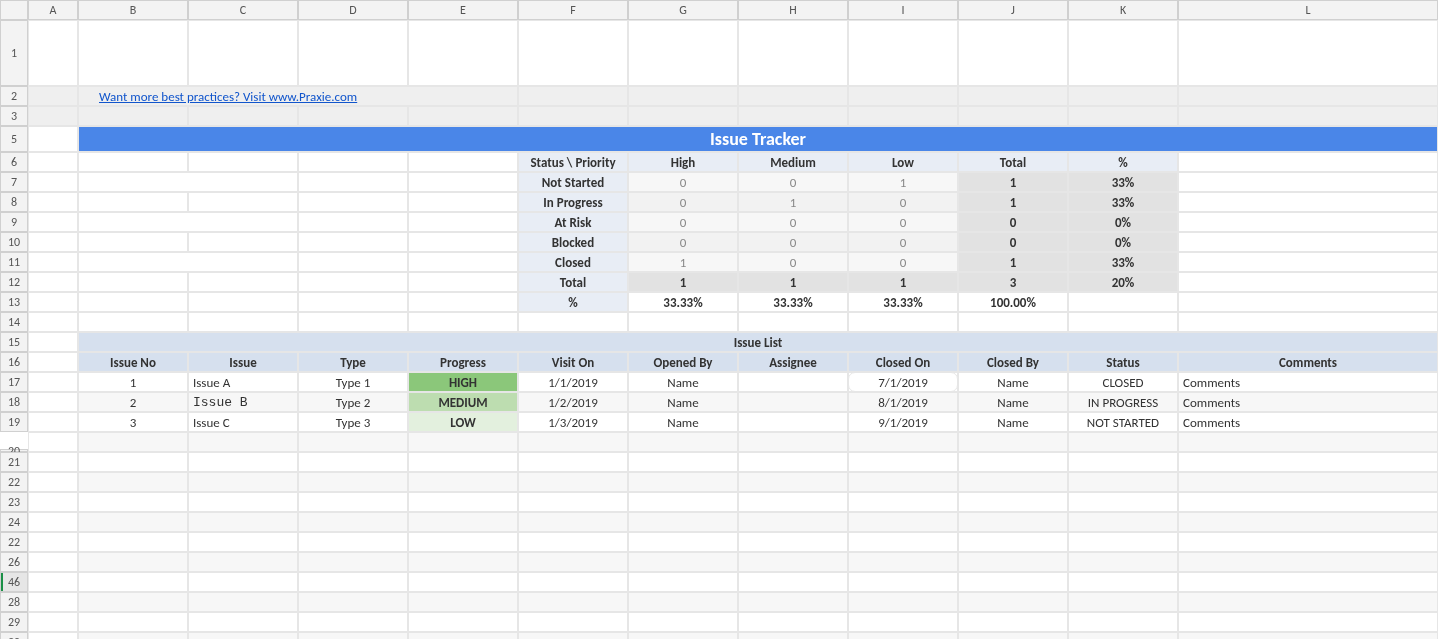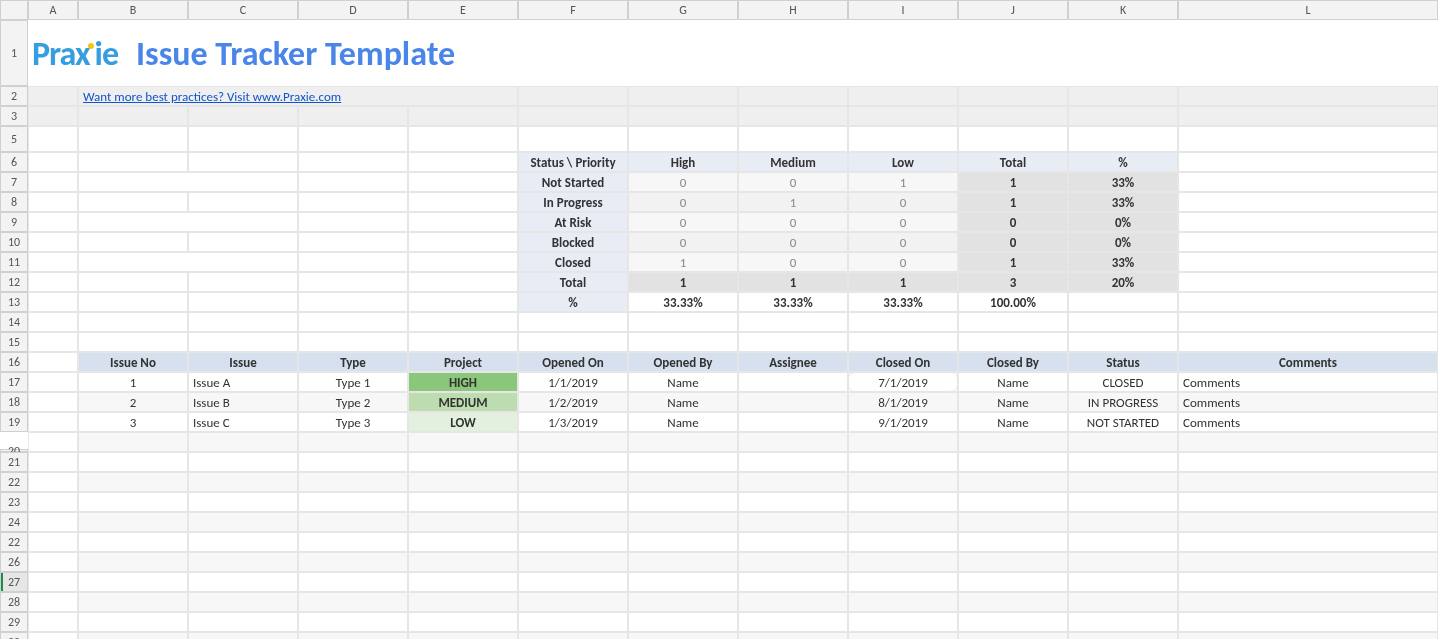--- a/index.html
+++ b/index.html
@@ -41,21 +41,21 @@
   .merged { position: relative; z-index: 1; }
   
   .titlebar {
     display: flex; align-items: center; gap: 18px;
     font-weight: 700;
   }
   .logo-prax { color: #359de0; font-size: 34px; font-weight: 800; letter-spacing: -1px; display:flex; align-items:center; }
   .logo-prax .dot { width:6px;height:6px;border-radius:50%;background:#f5c518;display:inline-block;margin:0 1px 14px -2px;}
   .title-text { color: #4a86e8; font-size: 34px; font-weight: 700; }
   .greyrow { background: #efefef; }
-  .link { color: #1155cc; text-decoration: underline; cursor: pointer; }
+  .link { color: #1155cc; text-decoration: underline; cursor: pointer; margin-left: 16px; }
   .bluehdr {
     background: #4a86e8; color: #fff; font-weight: 700; font-size: 18px;
     justify-content: center;
   }
   .softhdr { background: #d6e0ee; justify-content: center; }
   .softhdr2 { background: #e8edf5; justify-content: center; font-weight:600;}
   .ltgrey { background: #f7f7f7; justify-content: center; color:#888;}
   .ltgrey2 { background: #f2f2f2; justify-content: center; color:#888;}
   .dkgrey { background: #e2e2e2; justify-content: center; font-weight:700; color:#333;}
   .boldc { font-weight:700; justify-content:center; color:#333;}
@@ -406,21 +406,21 @@
     <div class="cell blank" style="grid-area: 26 / 4;"></div>
     <div class="cell blank" style="grid-area: 26 / 5;"></div>
     <div class="cell blank" style="grid-area: 26 / 6;"></div>
     <div class="cell blank" style="grid-area: 26 / 7;"></div>
     <div class="cell blank" style="grid-area: 26 / 8;"></div>
     <div class="cell blank" style="grid-area: 26 / 9;"></div>
     <div class="cell blank" style="grid-area: 26 / 10;"></div>
     <div class="cell blank" style="grid-area: 26 / 11;"></div>
     <div class="cell blank" style="grid-area: 26 / 12;"></div>
     <div class="cell blank" style="grid-area: 26 / 13;"></div>
-    <div class="rowhdr selected" style="grid-area: 27 / 1;">27</div>
+    <div class="rowhdr selected" style="grid-area: 27 / 1;">46</div>
     <div class="cell blank" style="grid-area: 27 / 2;"></div>
     <div class="cell blank" style="grid-area: 27 / 3;"></div>
     <div class="cell blank" style="grid-area: 27 / 4;"></div>
     <div class="cell blank" style="grid-area: 27 / 5;"></div>
     <div class="cell blank" style="grid-area: 27 / 6;"></div>
     <div class="cell blank" style="grid-area: 27 / 7;"></div>
     <div class="cell blank" style="grid-area: 27 / 8;"></div>
     <div class="cell blank" style="grid-area: 27 / 9;"></div>
     <div class="cell blank" style="grid-area: 27 / 10;"></div>
     <div class="cell blank" style="grid-area: 27 / 11;"></div>
@@ -458,26 +458,20 @@
     <div class="cell blank" style="grid-area: 30 / 4;"></div>
     <div class="cell blank" style="grid-area: 30 / 5;"></div>
     <div class="cell blank" style="grid-area: 30 / 6;"></div>
     <div class="cell blank" style="grid-area: 30 / 7;"></div>
     <div class="cell blank" style="grid-area: 30 / 8;"></div>
     <div class="cell blank" style="grid-area: 30 / 9;"></div>
     <div class="cell blank" style="grid-area: 30 / 10;"></div>
     <div class="cell blank" style="grid-area: 30 / 11;"></div>
     <div class="cell blank" style="grid-area: 30 / 12;"></div>
     <div class="cell blank" style="grid-area: 30 / 13;"></div>
-    <div class="cell merged" style="border: none; grid-area: 2 / 2 / span 1 / span 12;">
-      <div class="titlebar">
-        <span class="logo-prax">Prax<span class="dot"></span>ie</span>
-        <span class="title-text">Issue Tracker Template</span>
-      </div>
-    </div>
     <div class="cell greyrow" style="grid-area: 3 / 2;"></div>
     <div class="cell greyrow" style="grid-area: 3 / 3;"></div>
     <div class="cell greyrow" style="grid-area: 3 / 4;"></div>
     <div class="cell greyrow" style="grid-area: 3 / 5;"></div>
     <div class="cell greyrow" style="grid-area: 3 / 6;"></div>
     <div class="cell greyrow" style="grid-area: 3 / 7;"></div>
     <div class="cell greyrow" style="grid-area: 3 / 8;"></div>
     <div class="cell greyrow" style="grid-area: 3 / 9;"></div>
     <div class="cell greyrow" style="grid-area: 3 / 10;"></div>
     <div class="cell greyrow" style="grid-area: 3 / 11;"></div>
@@ -491,20 +485,23 @@
     <div class="cell greyrow" style="grid-area: 4 / 4;"></div>
     <div class="cell greyrow" style="grid-area: 4 / 5;"></div>
     <div class="cell greyrow" style="grid-area: 4 / 6;"></div>
     <div class="cell greyrow" style="grid-area: 4 / 7;"></div>
     <div class="cell greyrow" style="grid-area: 4 / 8;"></div>
     <div class="cell greyrow" style="grid-area: 4 / 9;"></div>
     <div class="cell greyrow" style="grid-area: 4 / 10;"></div>
     <div class="cell greyrow" style="grid-area: 4 / 11;"></div>
     <div class="cell greyrow" style="grid-area: 4 / 12;"></div>
     <div class="cell greyrow" style="grid-area: 4 / 13;"></div>
+    <div class="cell bluehdr merged" style="z-index: 2; grid-area: 5 / 3 / auto / span 11;">
+      <span>Issue Tracker</span>
+    </div>
     <div class="cell merged" style="z-index: 2; grid-area: 7 / 3 / auto / span 2;"></div>
     <div class="cell merged" style="z-index: 2; grid-area: 9 / 3 / auto / span 2;"></div>
     <div class="cell merged" style="z-index: 2; grid-area: 11 / 3 / auto / span 2;"></div>
     <div class="cell softhdr2 center" style="grid-area: 6 / 7;">
       <span>Status \ Priority</span>
     </div>
     <div class="cell softhdr2 center" style="grid-area: 6 / 8;">
       <span>High</span>
     </div>
     <div class="cell softhdr2 center" style="grid-area: 6 / 9;">
@@ -636,34 +633,37 @@
     <div class="cell boldc" style="grid-area: 13 / 9;">
       <span>33.33%</span>
     </div>
     <div class="cell boldc" style="grid-area: 13 / 10;">
       <span>33.33%</span>
     </div>
     <div class="cell boldc" style="grid-area: 13 / 11;">
       <span>100.00%</span>
     </div>
     <div class="cell " style="grid-area: 13 / 12;"></div>
+    <div class="cell tablehdr merged" style="z-index: 2; grid-area: 15 / 3 / auto / span 11;">
+      <span>Issue List</span>
+    </div>
     <div class="cell tablehdr" style="grid-area: 16 / 3;">
       <span>Issue No</span>
     </div>
     <div class="cell tablehdr" style="grid-area: 16 / 4;">
       <span>Issue</span>
     </div>
     <div class="cell tablehdr" style="grid-area: 16 / 5;">
       <span>Type</span>
     </div>
     <div class="cell tablehdr" style="grid-area: 16 / 6;">
-      <span>Project</span>
+      <span>Progress</span>
     </div>
     <div class="cell tablehdr" style="grid-area: 16 / 7;">
-      <span>Opened On</span>
+      <span>Visit On</span>
     </div>
     <div class="cell tablehdr" style="grid-area: 16 / 8;">
       <span>Opened By</span>
     </div>
     <div class="cell tablehdr" style="grid-area: 16 / 9;">
       <span>Assignee</span>
     </div>
     <div class="cell tablehdr" style="grid-area: 16 / 10;">
       <span>Closed On</span>
     </div>
@@ -705,21 +705,21 @@
     </div>
     <div class="cell center" style="grid-area: 17 / 12;">
       <span>CLOSED</span>
     </div>
     <div class="cell " style="grid-area: 17 / 13;">
       <span>Comments</span>
     </div>
     <div class="cell center alt" style="grid-area: 18 / 3;">
       <span>2</span>
     </div>
-    <div class="cell  alt" style="grid-area: 18 / 4;">
+    <div class="cell  alt" style="grid-area: 18 / 4; font-family: Liberation Mono, monospace;">
       <span>Issue B</span>
     </div>
     <div class="cell center alt" style="grid-area: 18 / 5;">
       <span>Type 2</span>
     </div>
     <div class="cell priority-medium" style="grid-area: 18 / 6;">
       <span>MEDIUM</span>
     </div>
     <div class="cell center alt" style="grid-area: 18 / 7;">
       <span>1/2/2019</span>

